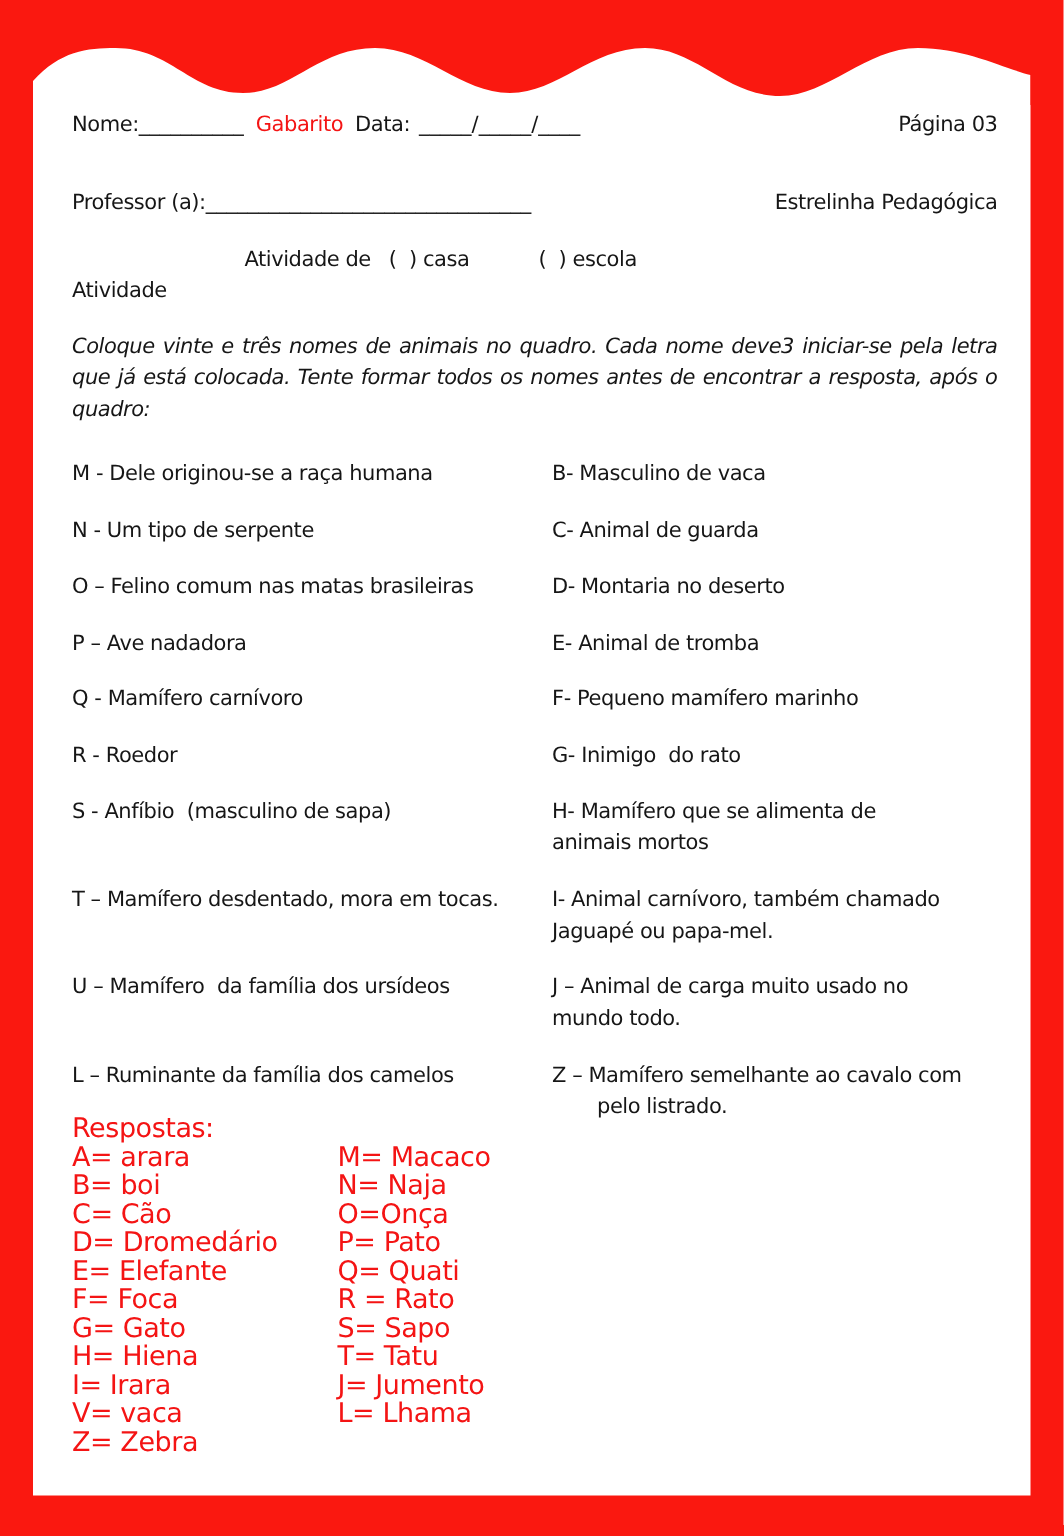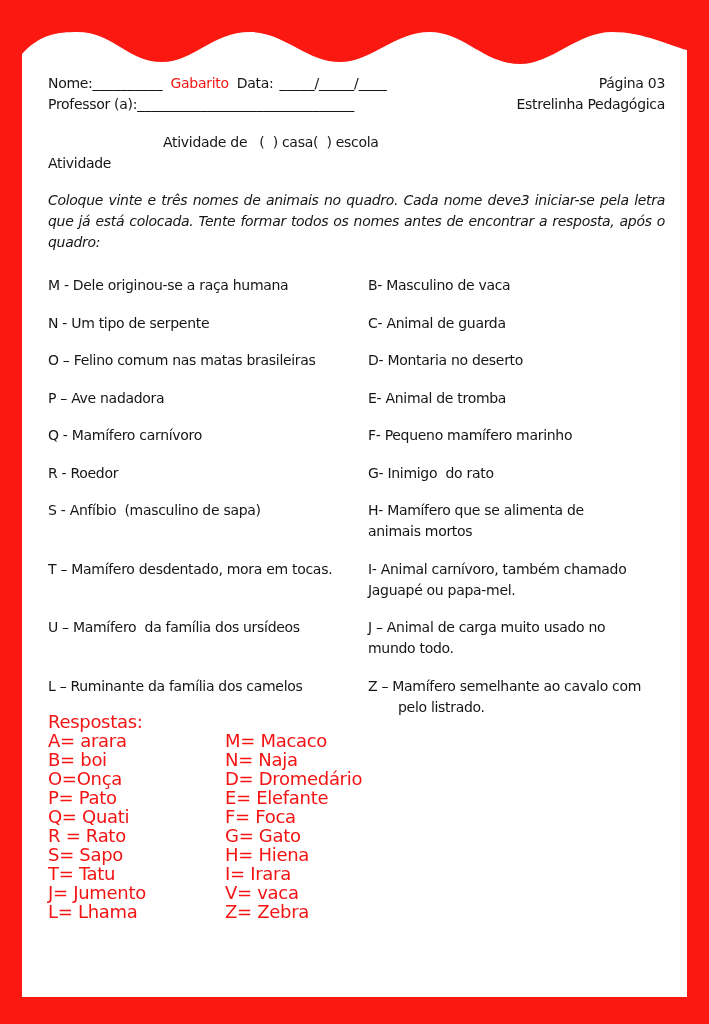--- a/index.html
+++ b/index.html
@@ -12,30 +12,30 @@
   }
   .page{position:absolute;inset:0;}
   .wave-svg{position:absolute;top:18px;left:22px;display:block;}
   .content{
     position:absolute;left:22px;top:70px;width:665px;height:927px;
     background:#ffffff;box-sizing:border-box;
     padding:3px 22px 0 26px;
     font-size:14px;line-height:21px;
   }
   .row-flex{display:flex;justify-content:space-between;align-items:baseline;}
-  .line2{margin-top:0;}
+  .line2{margin-top:31px;}
   .line3{margin-top:17px;}
   .blank{letter-spacing:0;}
   .red-ink{color:#f41414;}
   .sp{white-space:pre;}
   .gab{margin:0 8px;}
   .datelabel{margin-right:6px;}
   .act-line{padding-left:115px;}
   .act-casa{margin-left:12px;}
-  .act-escola{}
+  .act-escola{margin-left:46px;}
   .para{margin-top:16px;text-align:justify;font-style:italic;}
   .clues{
     margin-top:22px;
     display:grid;grid-template-columns:320px 1fr;
     row-gap:16.5px;
   }
   .clue-cell{white-space:pre-wrap;}
   .clue-left{padding-right:35px;}
   .hang{padding-left:30px;text-indent:-30px;}
   .answers{margin-top:-6px;color:#f41414;font-size:18px;line-height:19px;}
@@ -109,20 +109,21 @@
 
     <div class="answers">
       <div>Respostas:</div>
       <div class="ans-grid">
         <div class="sp">A= arara</div>
         <div class="sp">M= Macaco</div>
 
         <div class="sp">B= boi</div>
         <div class="sp">N= Naja</div>
 
+        <div class="sp">C= Cão</div>
         <div class="sp">O=Onça</div>
 
         <div class="sp">D= Dromedário</div>
         <div class="sp">P= Pato</div>
 
         <div class="sp">E= Elefante</div>
         <div class="sp">Q= Quati</div>
 
         <div class="sp">F= Foca</div>
         <div class="sp">R = Rato</div>

